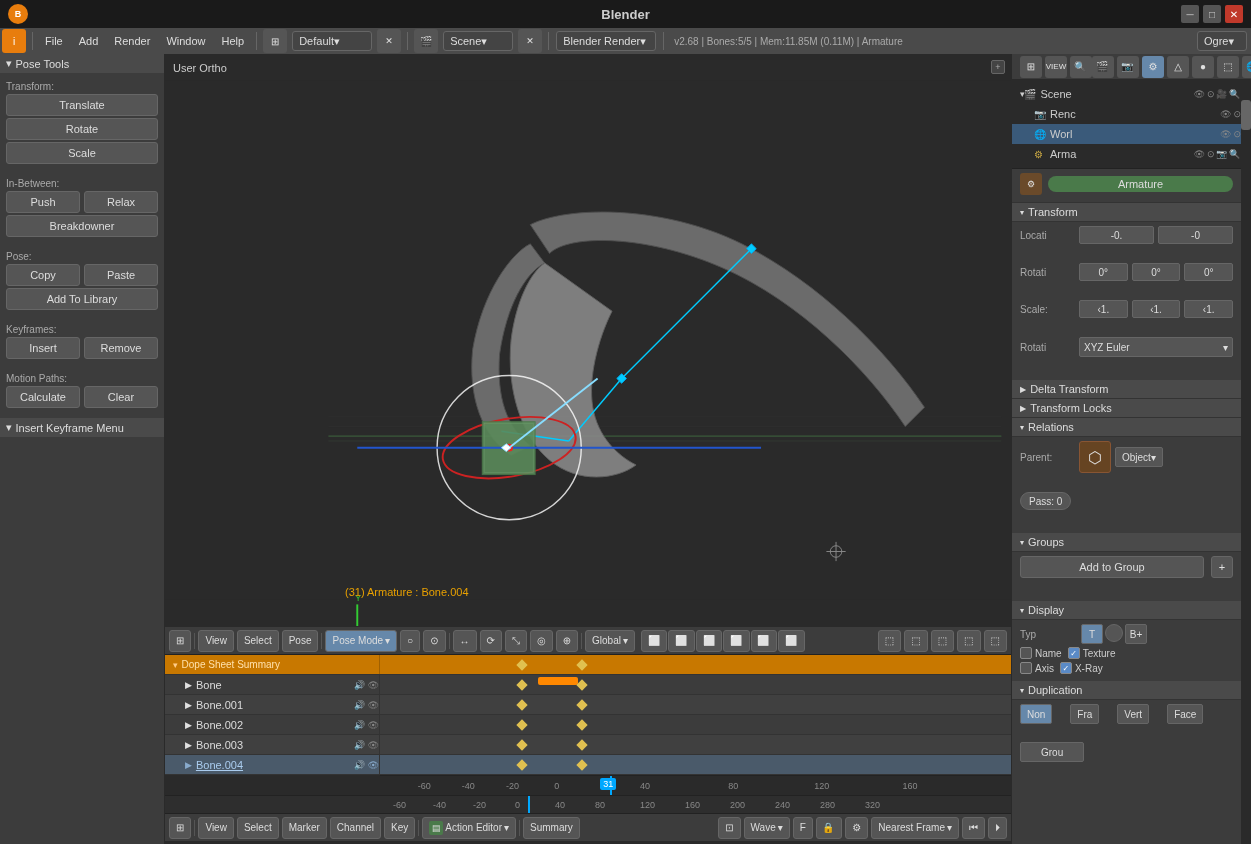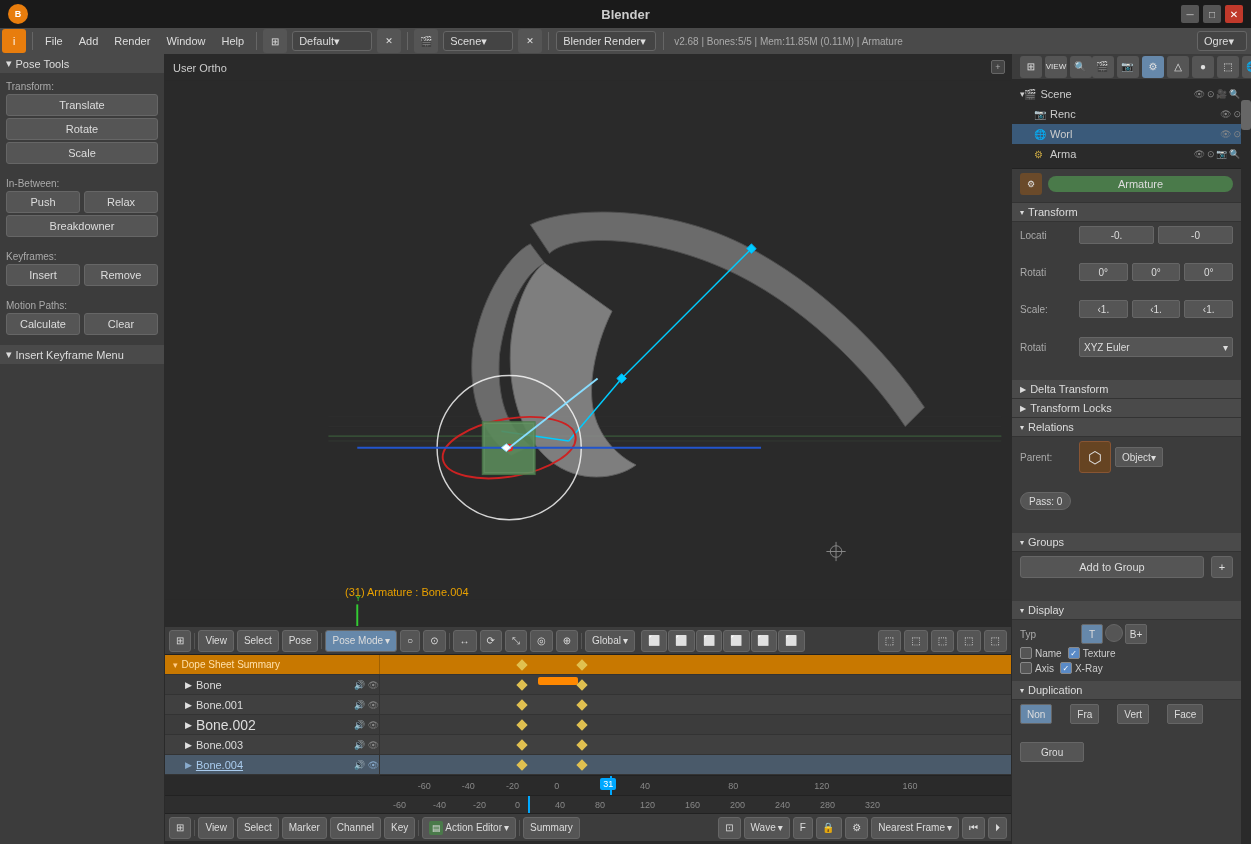--- a/index.html
+++ b/index.html
@@ -494,20 +494,28 @@
     </div>
     <div class="panel-section">
       <div class="panel-label">In-Between:</div>
       <div class="btn-half-row">
         <div class="btn-half">Push</div>
         <div class="btn-half">Relax</div>
       </div>
       <div class="btn-full">Breakdowner</div>
     </div>
     <div class="panel-section">
+      <div class="panel-label">Pose:</div>
+      <div class="btn-half-row">
+        <div class="btn-half">Copy</div>
+        <div class="btn-half">Paste</div>
+      </div>
+      <div class="btn-full">Add To Library</div>
+    </div>
+    <div class="panel-section">
       <div class="panel-label">Keyframes:</div>
       <div class="btn-half-row">
         <div class="btn-half">Insert</div>
         <div class="btn-half">Remove</div>
       </div>
     </div>
     <div class="panel-section">
       <div class="panel-label">Motion Paths:</div>
       <div class="btn-half-row">
         <div class="btn-half">Calculate</div>
@@ -665,21 +673,21 @@
         </div>
         <div style="flex:1; position:relative;">
           <div class="keyframe" style="left:138px;"></div>
           <div class="keyframe" style="left:198px;"></div>
         </div>
       </div>
 
       <div class="ds-full-row" style="background:#3c3c3c;">
         <div style="width:215px; flex-shrink:0; border-right:1px solid #333; display:flex; align-items:center; padding-left:20px; gap:4px;">
           <span style="font-size:9px;">▶</span>
-          <span style="font-size:14px; color:#ddd;">Bone.002</span>
+          <span style="font-size:11px; color:#ddd;">Bone.002</span>
           <span style="margin-left:auto; display:flex; gap:2px;">
             <span style="font-size:9px; color:#888;">🔊</span>
             <span style="font-size:9px; color:#888;">👁</span>
           </span>
         </div>
         <div style="flex:1; position:relative;">
           <div class="keyframe" style="left:138px;"></div>
           <div class="keyframe" style="left:198px;"></div>
         </div>
       </div>

